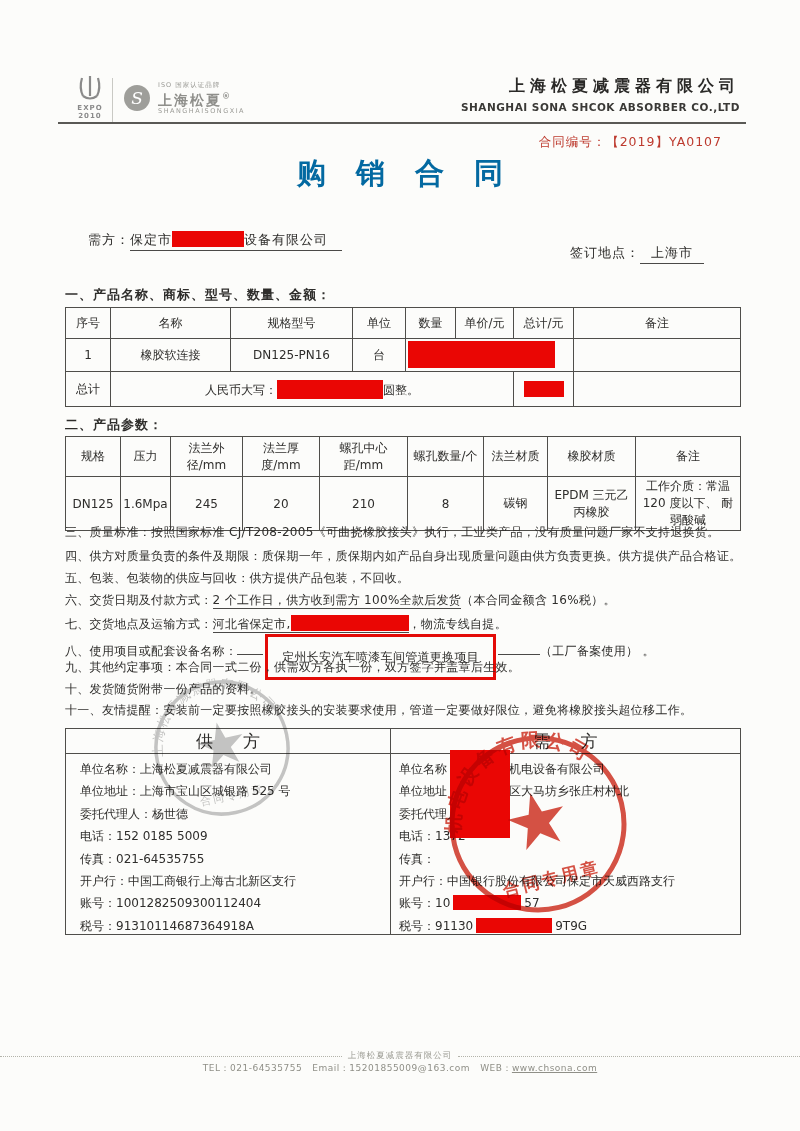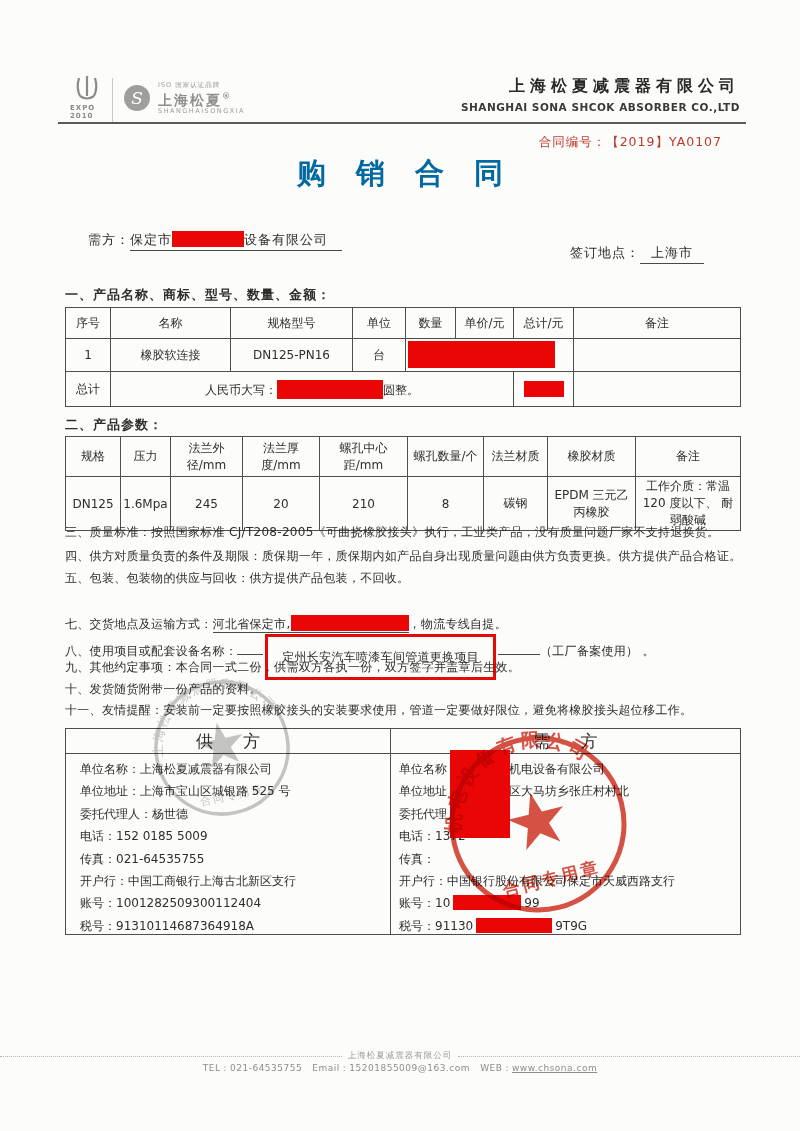--- a/index.html
+++ b/index.html
@@ -1,20 +1,20 @@
 <!DOCTYPE html>
 <html><head>
 <meta charset="utf-8">
 <style>
   html,body{margin:0;padding:0;background:#e8e8e4;}
   .page{position:relative;width:800px;height:1131px;margin:0 auto;background:#fcfcfa;
         font-family:"DejaVu Sans","Liberation Sans",sans-serif;color:#2e2d2b;overflow:hidden;}
   .abs{position:absolute;}
   
-  .expo-logo{left:70px;top:74px;width:40px;text-align:left;color:#8a8a8a;}
+  .expo-logo{left:70px;top:74px;width:40px;text-align:center;color:#8a8a8a;}
   .expo-txt{font-size:7px;font-weight:bold;letter-spacing:1px;line-height:8px;}
   .logo-sep{left:112px;top:78px;width:1px;height:44px;background:#c9c9c4;}
   .sx-logo{left:122px;top:80px;display:flex;align-items:center;gap:6px;}
   .sx-text{display:flex;flex-direction:column;line-height:11px;}
   .sx-iso{font-size:6.5px;color:#9a9a95;letter-spacing:1px;}
   .sx-name{font-size:14px;font-weight:bold;color:#8f8f8b;letter-spacing:2px;}
   .sx-sub{font-size:6.5px;color:#9a9a95;letter-spacing:1.5px;}
   .co-block{right:60px;top:76px;text-align:right;}
   .co-cn{font-size:16px;font-weight:bold;letter-spacing:5px;font-family:"DejaVu Serif","Liberation Serif",serif;color:#2a2927;}
   .co-en{font-size:10.5px;font-weight:bold;letter-spacing:.5px;color:#3a3936;margin-top:4px;}
@@ -181,20 +181,23 @@
       <td>碳钢</td>
       <td>EPDM 三元乙丙橡胶</td>
       <td>工作介质：常温 120 度以下、 耐弱酸碱</td>
     </tr>
   </tbody>
     </table>
 
   <div class="abs clause" style="top:524px;">三、质量标准：按照国家标准 CJ/T208-2005《可曲挠橡胶接头》执行，工业类产品，没有质量问题厂家不支持退换货。</div>
   <div class="abs clause" style="top:548px;">四、供方对质量负责的条件及期限：质保期一年，质保期内如产品自身出现质量问题由供方负责更换。供方提供产品合格证。</div>
   <div class="abs clause" style="top:570px;">五、包装、包装物的供应与回收：供方提供产品包装，不回收。</div>
+  <div class="abs clause" style="top:592px;">
+    <span>六、交货日期及付款方式：</span><span class="ul">2 个工作日，供方收到需方 100%全款后发货</span><span>（本合同金额含 16%税）。</span>
+  </div>
   <div class="abs clause" style="top:615px;">
     <span>七、交货地点及运输方式：</span><span class="ul"><span>河北省保定市,</span><span class="redact" style="width:118px;height:16px;"></span></span><span>，物流专线自提。</span>
   </div>
   <div class="abs clause" style="top:634px;">
     <span>八、使用项目或配套设备名称：</span><span class="u-spacer" style="width:26px;"></span><span class="hl-box">定州长安汽车喷漆车间管道更换项目</span><span class="u-spacer" style="width:42px;"></span><span>（工厂备案使用） 。</span>
   </div>
   <div class="abs clause" style="top:681px;">十、发货随货附带一份产品的资料。</div>
   <div class="abs clause" style="top:659px;">九、其他约定事项：本合同一式二份，供需双方各执一份，双方签字并盖章后生效。</div>
   <div class="abs clause" style="top:702px;">十一、友情提醒：安装前一定要按照橡胶接头的安装要求使用，管道一定要做好限位，避免将橡胶接头超位移工作。</div>
 
@@ -214,21 +217,21 @@
     </div>
     <div class="sig-col right">
       <div class="sig-head">需方</div>
       <div class="sig-rows" style="padding-left:8px;">
         <div class="sig-row"><span>单位名称：</span><span class="after-redact">机电设备有限公司</span></div>
         <div class="sig-row"><span>单位地址：</span><span class="after-redact">区大马坊乡张庄村村北</span></div>
         <div class="sig-row"><span>委托代理人</span></div>
         <div class="sig-row"><span>电话：</span><span>1372</span></div>
         <div class="sig-row"><span>传真：</span></div>
         <div class="sig-row"><span>开户行：</span><span>中国银行股份有限公司保定市天威西路支行</span></div>
-        <div class="sig-row"><span>账号：</span><span>10</span><span class="redact" style="width:68px;height:15px;margin:0 3px;"></span><span>99</span></div>
+        <div class="sig-row"><span>账号：</span><span>10</span><span class="redact" style="width:68px;height:15px;margin:0 3px;"></span><span>57</span></div>
         <div class="sig-row"><span>税号：</span><span>91130</span><span class="redact" style="width:76px;height:15px;margin:0 3px;"></span><span>9T9G</span></div>
       </div>
     </div>
   </div>
   <div class="redact-abs" style="left:450px;top:750px;width:60px;height:88px;"></div>
 
   <svg class="abs stamp" style="left:148px;top:674px;opacity:.5;transform:rotate(-12deg);" width="148" height="148" viewBox="0 0 148 148">
     <circle cx="74" cy="74" r="66" fill="none" stroke="#8d8d8d" stroke-width="3.5"></circle>
     <polygon points="74,48 79.4,64.6 96.8,64.6 82.8,74.8 88.1,91.4 74,81.2 59.9,91.4 65.2,74.8 51.1,64.6 68.6,64.6" fill="#8d8d8d"></polygon>
     <defs>

